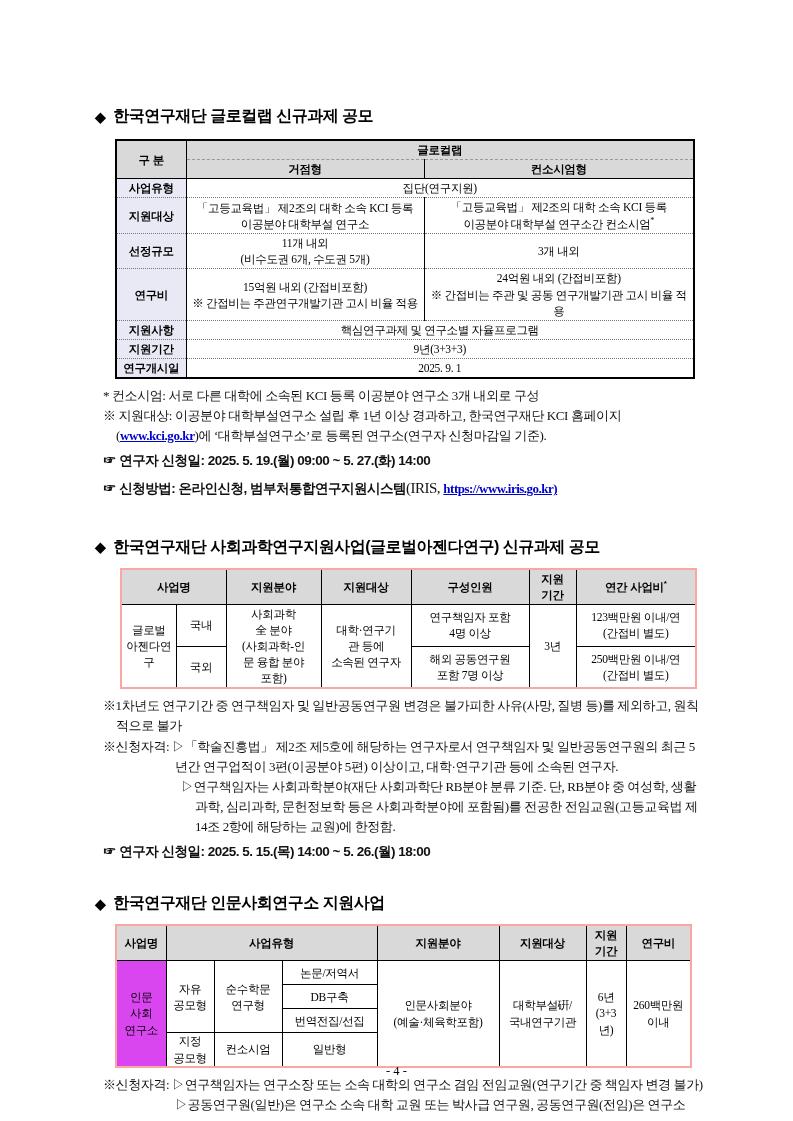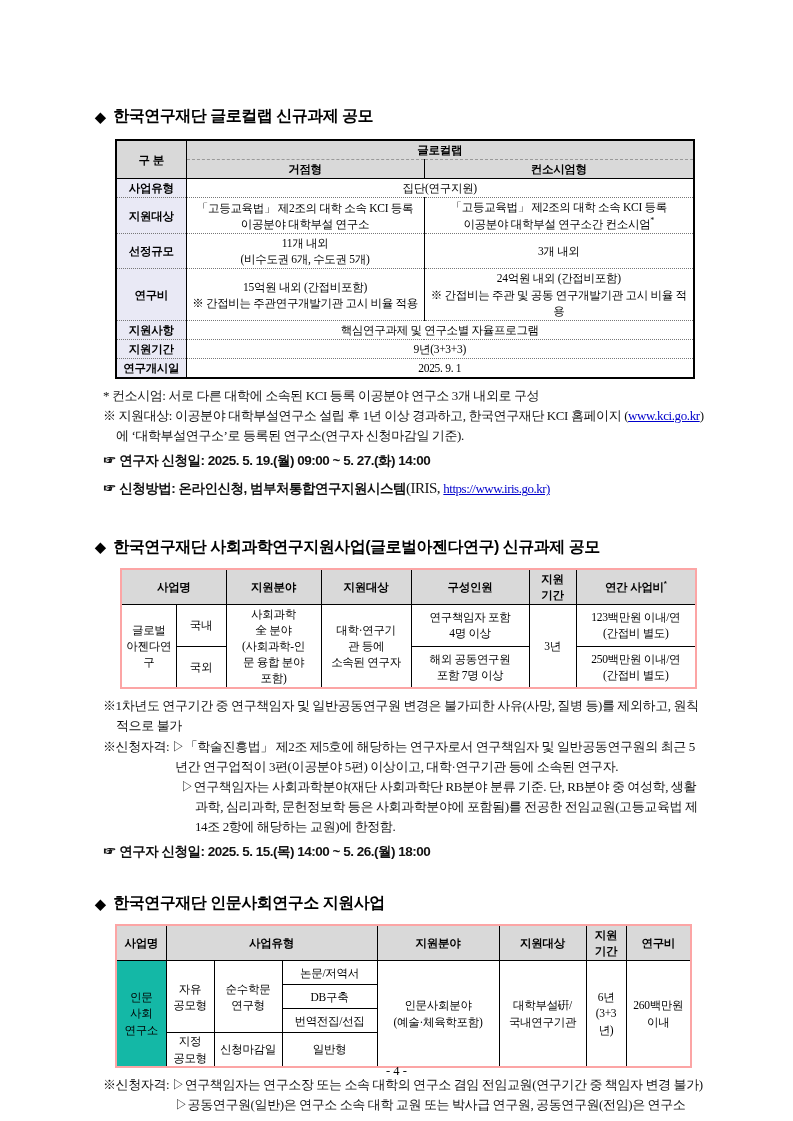--- a/index.html
+++ b/index.html
@@ -50,36 +50,36 @@
   
   .t2, .t3 { width: 575px; border: 2px solid #fca5a5; }
   .t2 { margin: 10px 0 0 25px; }
   .t3 { margin: 10px 0 0 20px; }
   .t2 th, .t2 td, .t3 th, .t3 td { border: 1px solid #000; }
   .t2 thead th, .t3 thead th { border-bottom: 1.5px solid #000; }
   .t2 thead th { height: 32px; }
   .t3 thead th { height: 20px; }
   .t2 td { height: 42px; }
   .t3 td { height: 24px; padding: 0 2px; }
-  .t3 .namecell { background: #14b8a6; }
+  .t3 .namecell { background: #d946ef; }
   
   .notes { margin: 7px 0 0 8px; font-size: 13px; letter-spacing: -0.4px; line-height: 1.55; }
   .hang1 { padding-left: 13px; text-indent: -13px; }
   .hang2 { padding-left: 72px; text-indent: -72px; }
   .indent-c { margin-left: 78px; padding-left: 14px; text-indent: -14px; font-family: Liberation Serif, serif; }
   .indent-d { margin-left: 72px; }
   .apply {
     font-family: "Liberation Sans", sans-serif;
     font-weight: bold;
     font-size: 13.5px;
     letter-spacing: -0.5px;
     margin-top: 5px;
   }
   .apply .reg { font-family: "Liberation Serif", serif; font-weight: normal; font-size: 15px; }
-  a.doclink { color: #0000cc; text-decoration: underline; font-weight: normal;
+  a.doclink { color: #0000cc; text-decoration: underline; font-weight: bold;
               font-family: "Liberation Serif", serif; font-size: 13px; }
   
   .gap1 { height: 36px; }
   .gap2 { height: 30px; }
   
   .footer {
     position: absolute; left: 0; right: 0; bottom: 42px;
     text-align: center; font-size: 12.5px; color: #000;
   }
 </style>
@@ -276,21 +276,21 @@
       </tr>
       <tr>
         <td>DB구축</td>
       </tr>
       <tr>
         <td>번역전집/선집</td>
       </tr>
       <tr>
         <td class="ml">지정
 공모형</td>
-        <td>신청마감일</td>
+        <td>컨소시엄</td>
         <td>일반형</td>
       </tr>
     </tbody>
   </table>
 
   <div class="notes">
     <div class="hang2">
       <span>※신청자격: </span><span>▷연구책임자는 연구소장 또는 소속 대학의 연구소 겸임 전임교원(연구기간 중 책임자 변경 불가)</span>
     </div>
     <div class="indent-d">▷공동연구원(일반)은 연구소 소속 대학 교원 또는 박사급 연구원, 공동연구원(전임)은 연구소</div>

